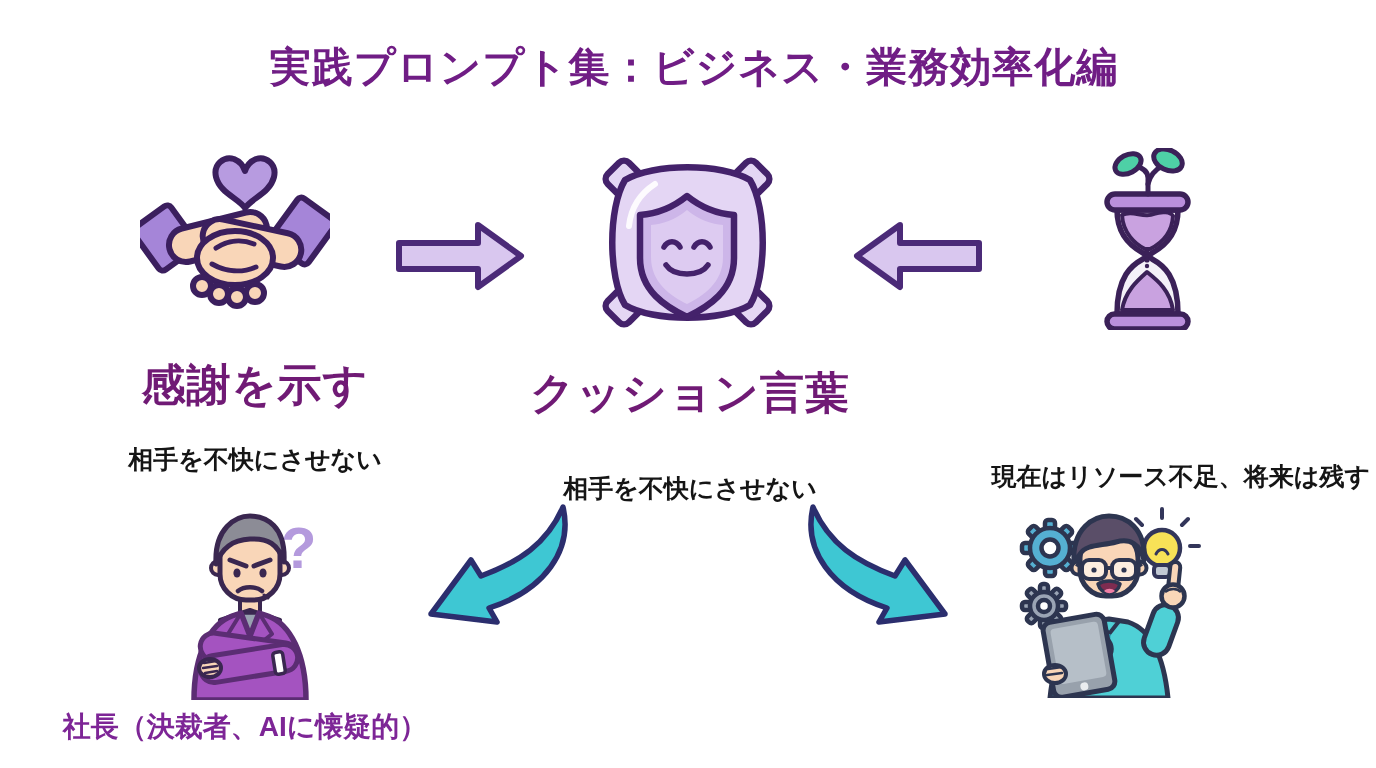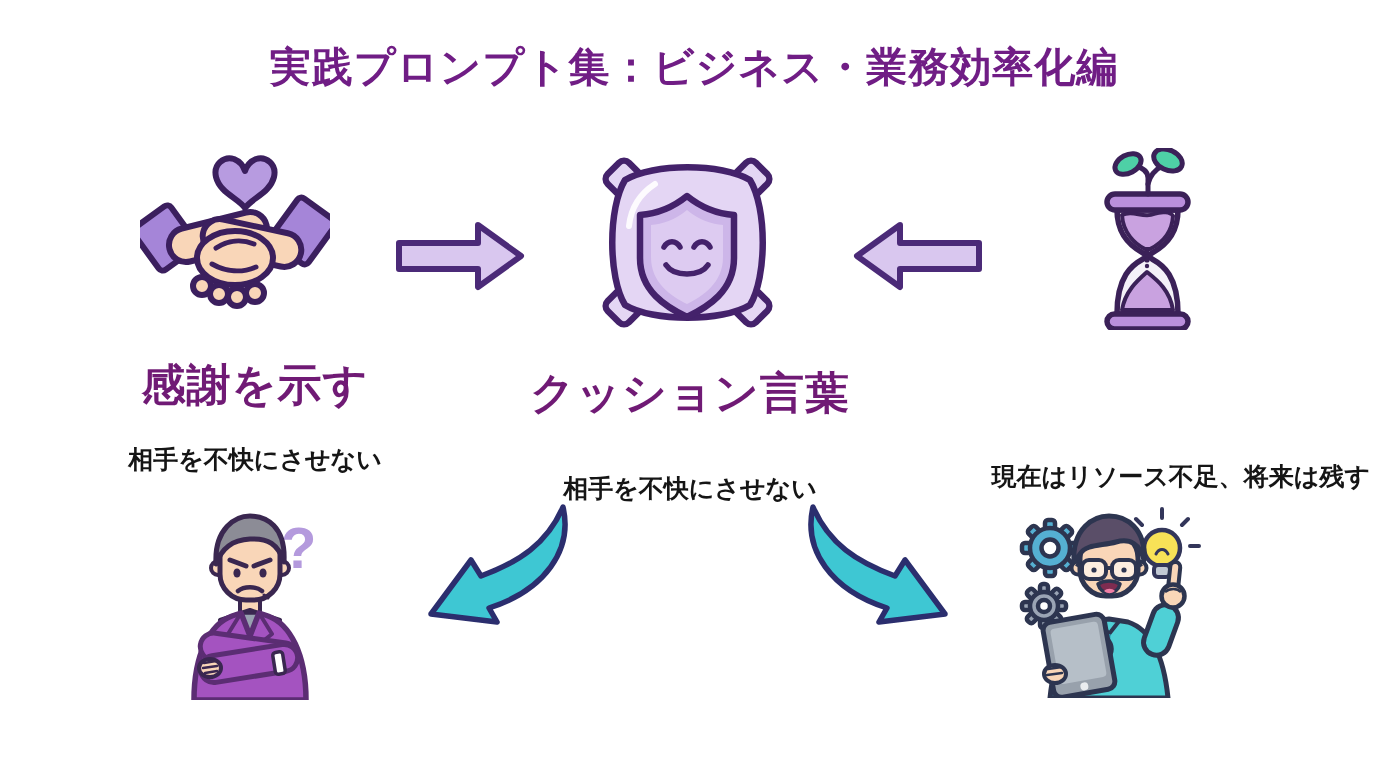--- a/index.html
+++ b/index.html
@@ -205,14 +205,15 @@
         <rect x="100" y="54" width="24" height="19" rx="7"></rect>
         <path d="M94,62 L100,62 M70,61 L64,58 M124,61 L130,58" fill="none"></path>
       </g>
       <circle cx="82" cy="64" r="2.6" fill="#2d3550"></circle>
       <circle cx="112" cy="64" r="2.6" fill="#2d3550"></circle>
       <path d="M86,78 C89,90 105,90 108,78 C102,74 92,74 86,78 Z" fill="#7e2c50" stroke="#2d3550" stroke-width="3.5" stroke-linejoin="round"></path>
       <path d="M92,85 C96,88 99,88 103,85 C100,82 95,82 92,85 Z" fill="#f07fa5"></path>
     </svg>
   </div>
 
+  <div class="abs audience" style="left:25px;top:708px;width:440px;">社長（決裁者、AIに懐疑的）</div>
 
 </div>
 
 </body></html>

